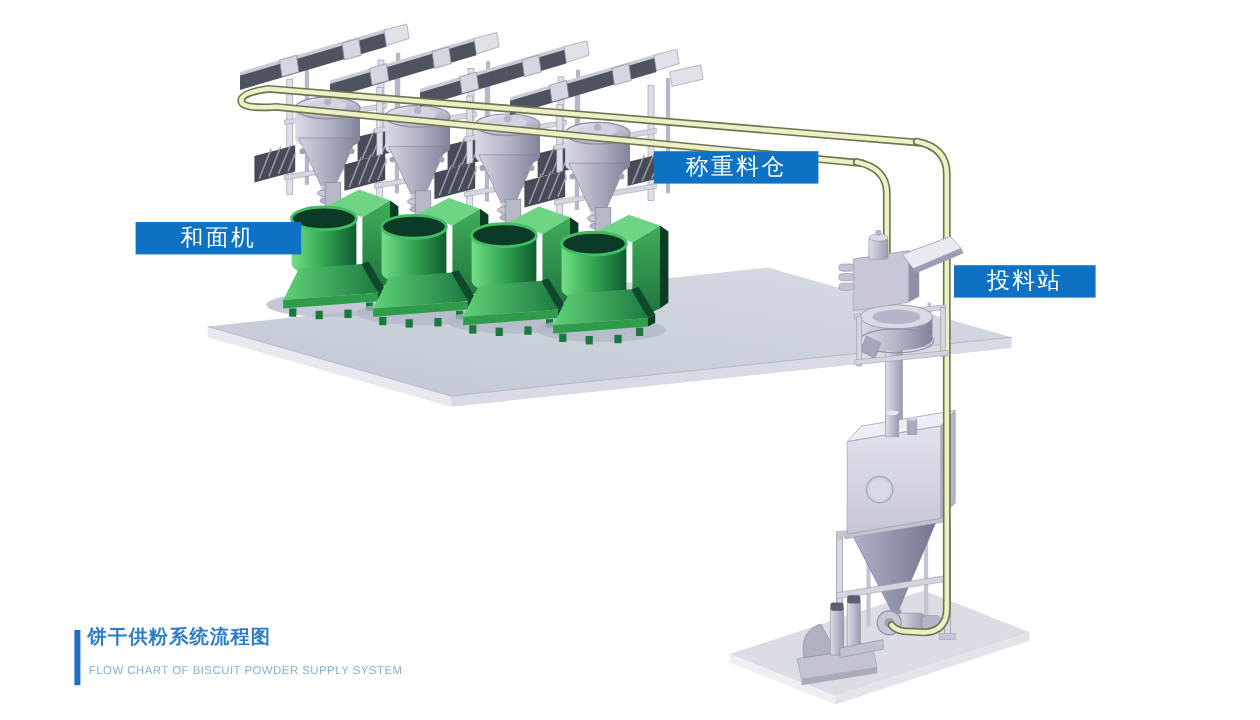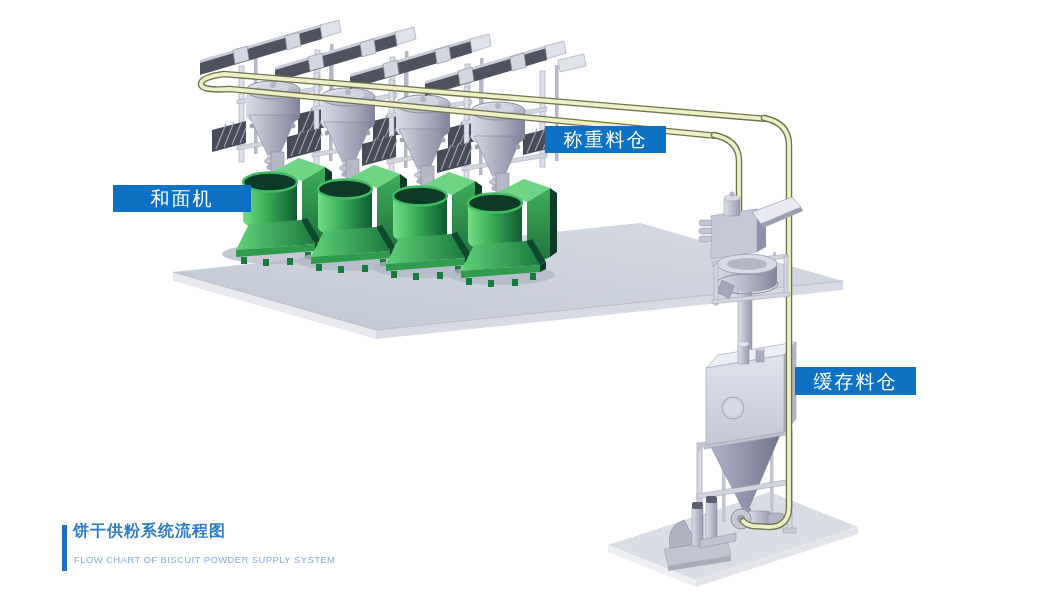--- a/index.html
+++ b/index.html
@@ -1,21 +1,21 @@
 <!DOCTYPE html>
 <html><head>
 <meta charset="utf-8">
 <style>
   html,body{margin:0;padding:0;background:#fff;}
   #stage{position:relative;width:1050px;height:600px;background:#ffffff;overflow:hidden;
          font-family:"Liberation Sans", sans-serif;}
   #scene{position:absolute;left:0;top:0;}
   .chip{position:absolute;background:#0d72c4;color:#ffffff;display:flex;align-items:center;
         justify-content:center;font-size:19px;letter-spacing:2px;line-height:1;}
-  #chip-weighing{left:545px;top:126px;width:121px;height:27px;}
+  #chip-weighing{left:545px;top:126px;width:137px;height:27px;}
   #chip-mixer{left:113px;top:185px;width:138px;height:27px;}
   #chip-feeding{left:795px;top:221px;width:118px;height:27px;}
   #chip-buffer{left:795px;top:367px;width:121px;height:28px;}
   #title-block{position:absolute;left:62px;top:521px;}
   #title-bar{position:absolute;left:0;top:4px;width:5px;height:46px;background:#1e6fc2;}
   #title-text{position:absolute;left:11px;top:0;width:500px;font-size:16px;font-weight:bold;
               color:#2e7cc8;letter-spacing:1px;white-space:nowrap;}
   #subtitle-text{position:absolute;left:12px;top:33px;width:500px;font-size:9.5px;
               color:#84aedc;letter-spacing:0.4px;white-space:nowrap;}
 </style>
@@ -239,21 +239,21 @@
     <circle cx="732" cy="194" r="2.5" fill="#b2b4c6"></circle>
 
     <rect x="699" y="220" width="13" height="6" rx="3" fill="#c2c4d4" stroke="#8f92a6" stroke-width="0.5"></rect>
     <rect x="699" y="228" width="13" height="6" rx="3" fill="#c2c4d4" stroke="#8f92a6" stroke-width="0.5"></rect>
     <rect x="699" y="236" width="13" height="6" rx="3" fill="#c2c4d4" stroke="#8f92a6" stroke-width="0.5"></rect>
   </g>
 </svg>
 
 <div id="chip-weighing" class="chip">称重料仓</div>
 <div id="chip-mixer" class="chip">和面机</div>
-<div id="chip-buffer" class="chip">缓存料仓</div>
+<div id="chip-feeding" class="chip">投料站</div>
 
 <div id="title-block">
   <div id="title-bar"></div>
   <div id="title-text">饼干供粉系统流程图</div>
   <div id="subtitle-text">FLOW CHART OF BISCUIT POWDER SUPPLY SYSTEM</div>
 </div>
 
 </div>
 
 </body></html>

